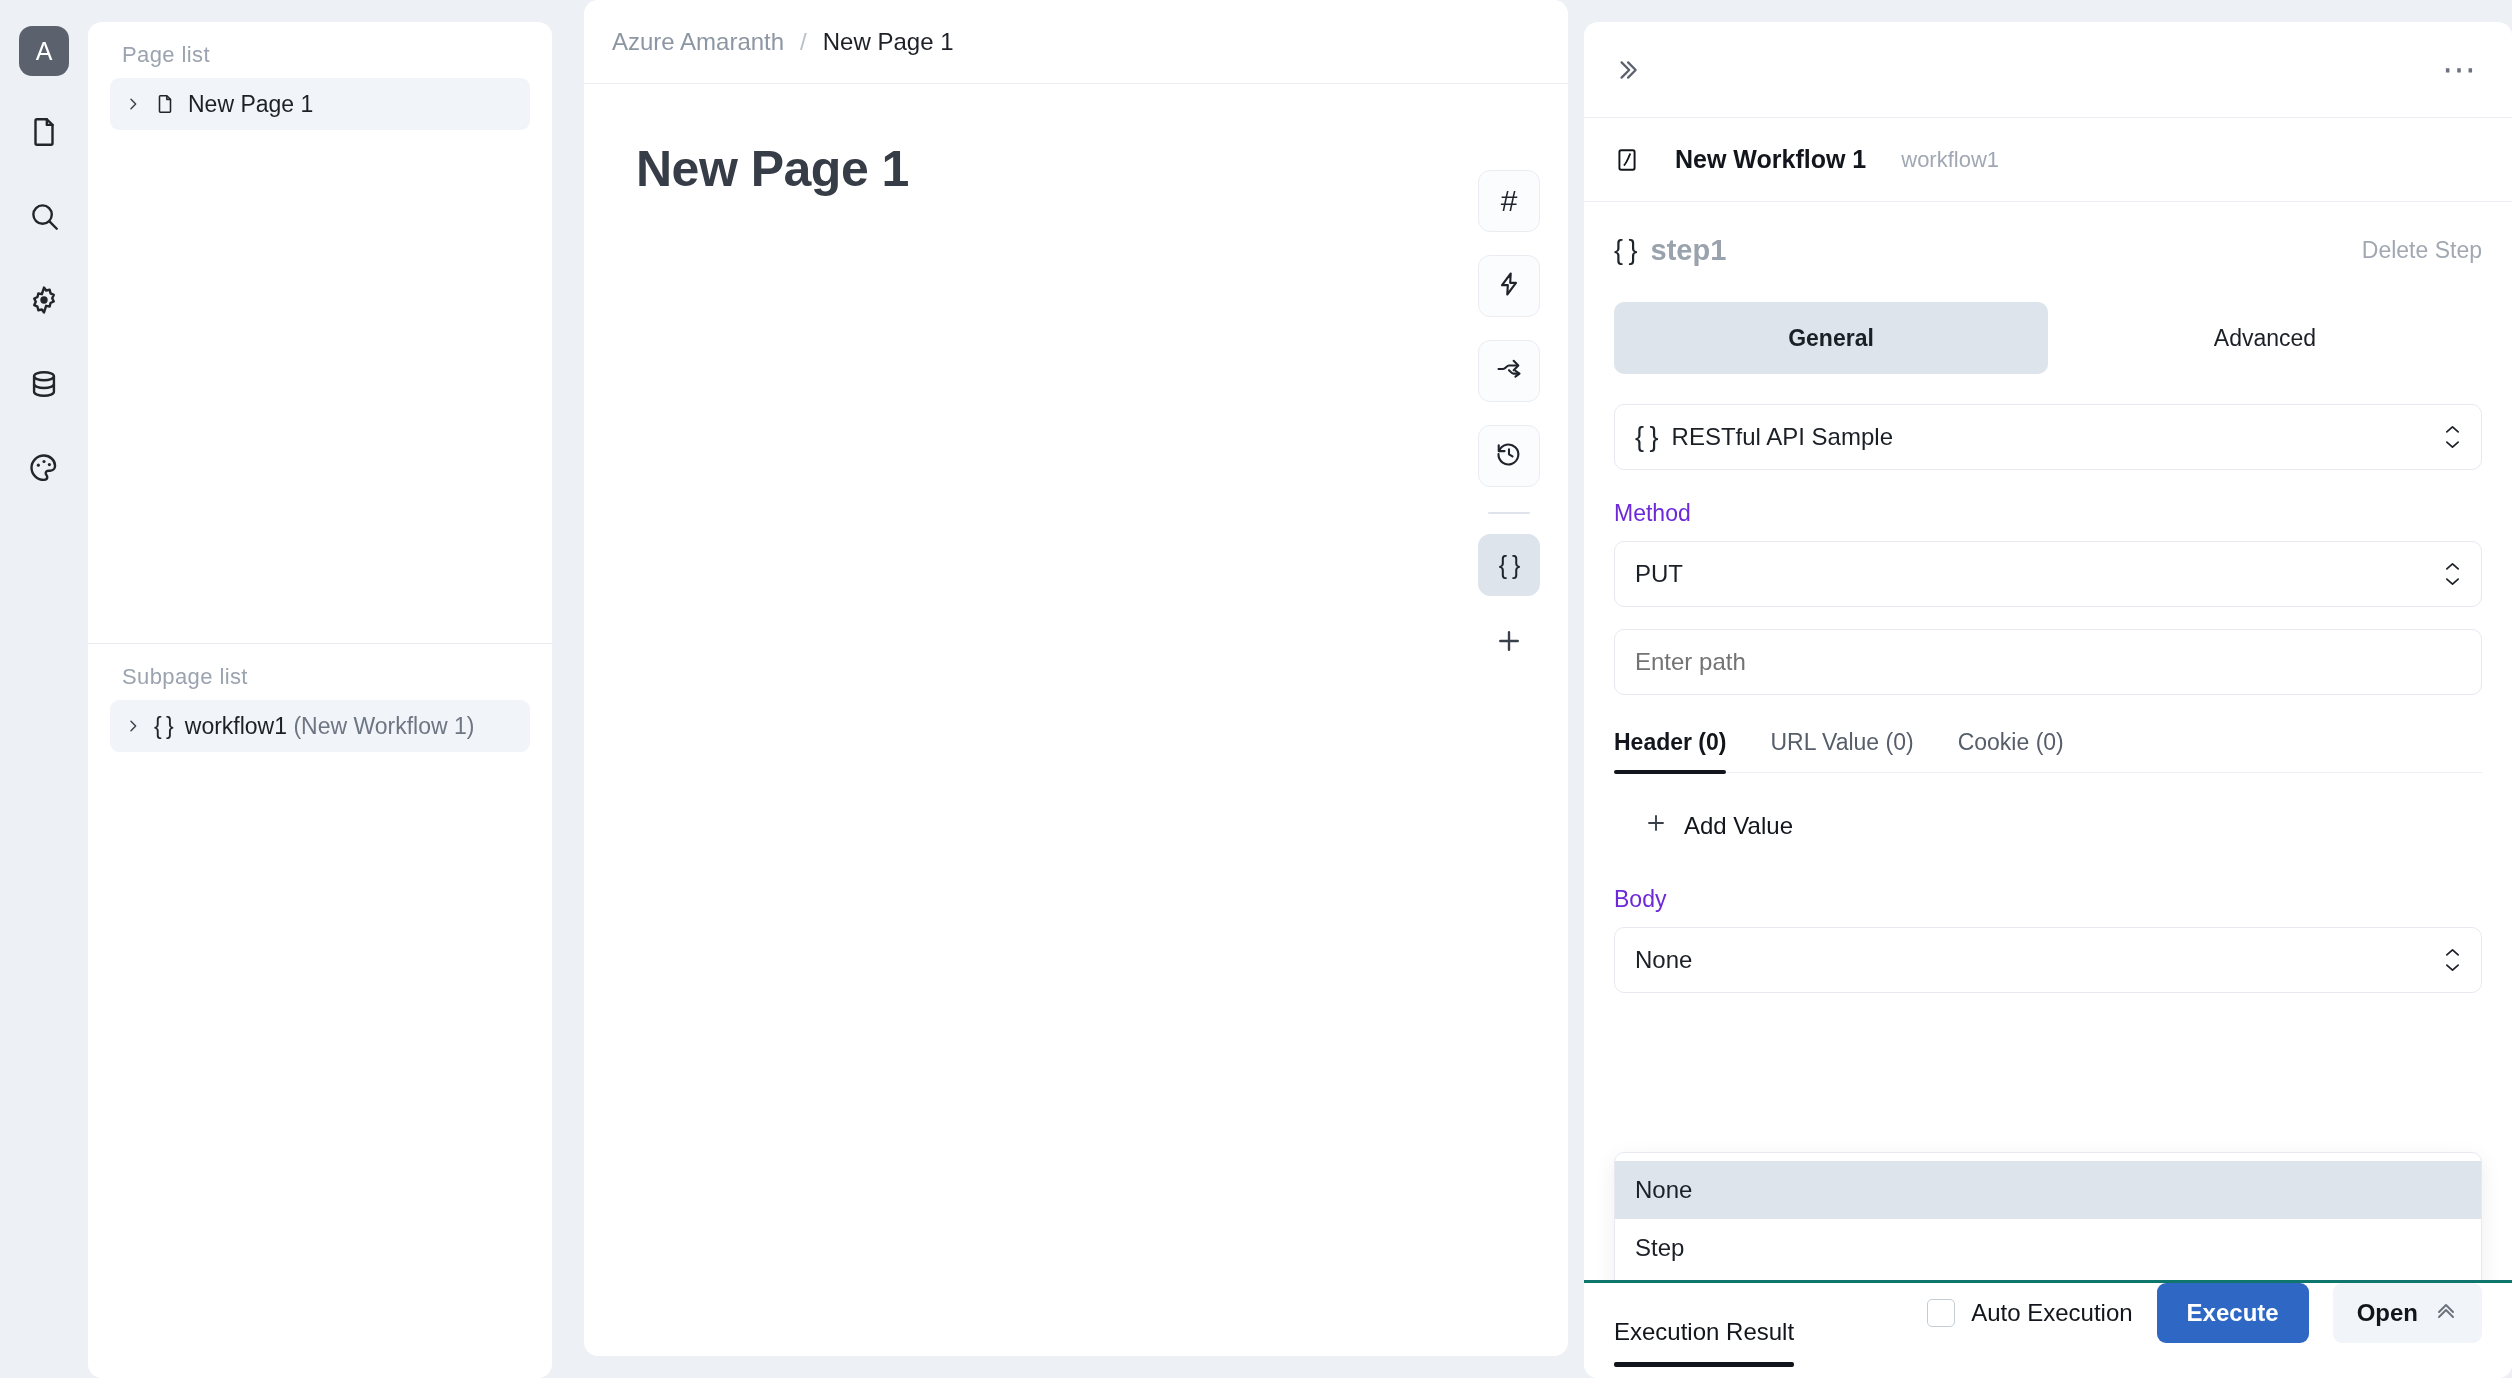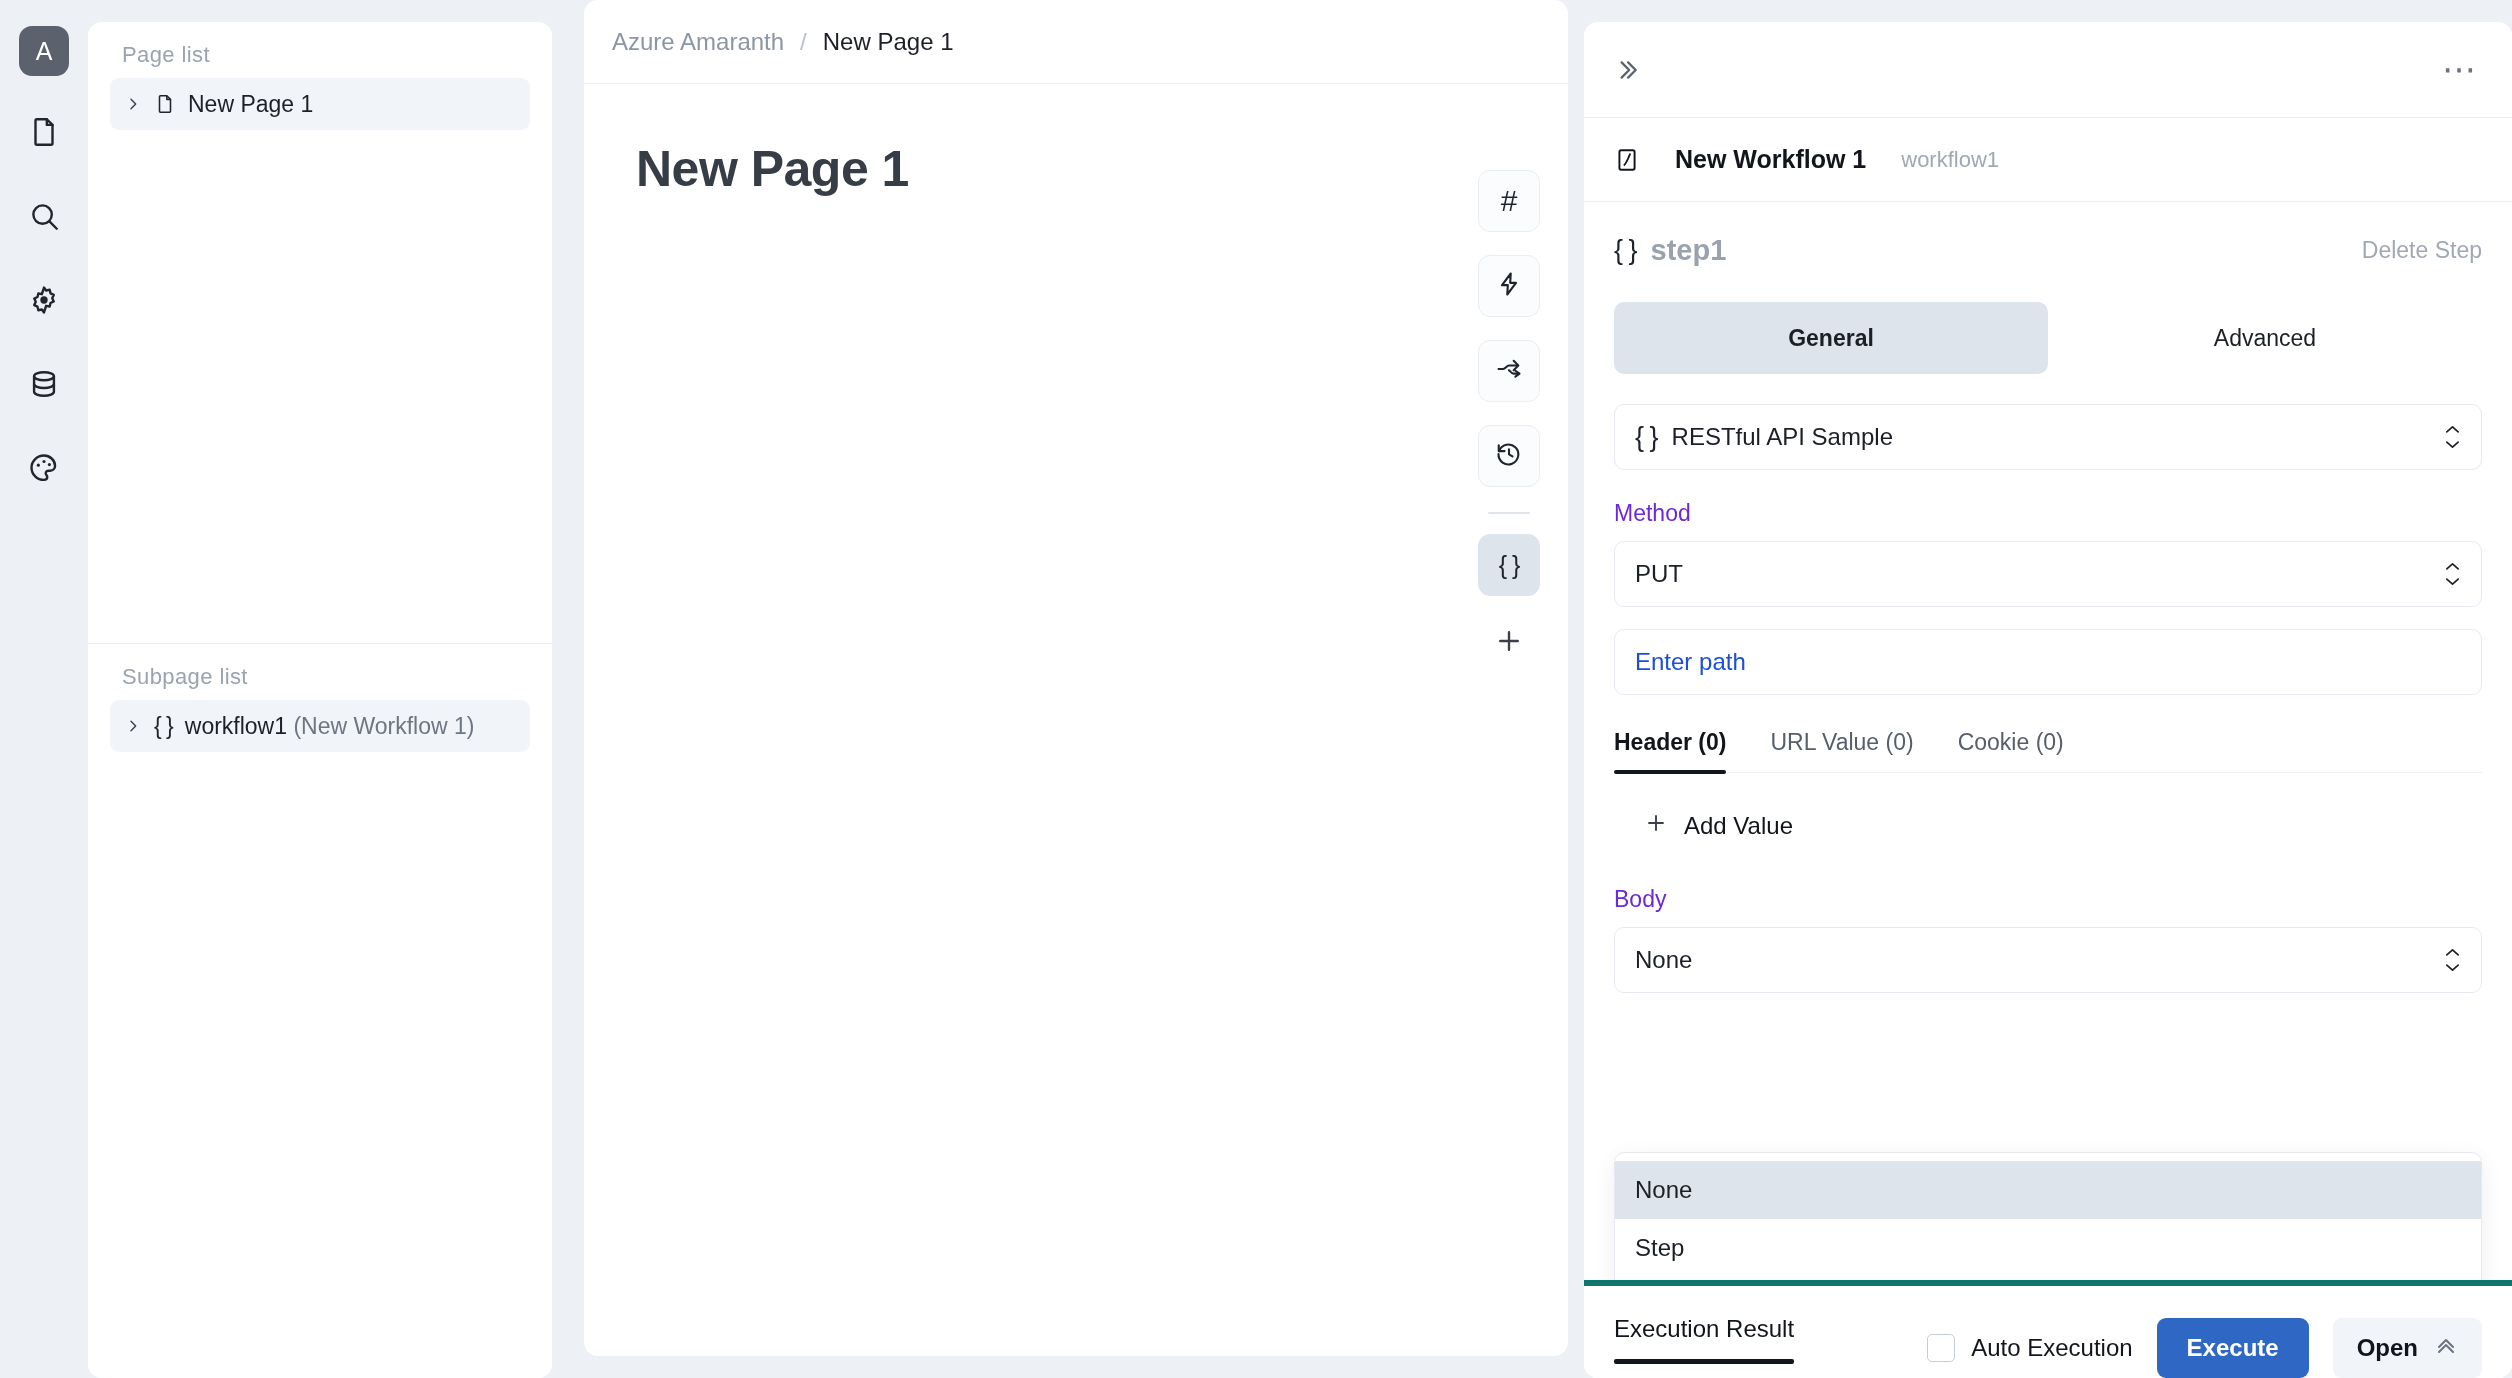--- a/index.html
+++ b/index.html
@@ -171,21 +171,21 @@
   }
   .field-select .sel-txt { display: flex; align-items: center; gap: 14px; }
   .stepper {
     position: absolute; right: 20px; top: 50%; transform: translateY(-50%);
     display: flex; flex-direction: column; align-items: center; gap: 5px;
     color: #1b1f26;
   }
   .mt-30 { margin-top: 30px; }
   .mt-22 { margin-top: 22px; }
   .flabel { font-size: 23px; color: #6d28d9; margin-bottom: 14px; }
-  .placeholder { color: #1d4ed8; }
+  .placeholder { color: #737373; }
 
   .tabs-row {
     display: flex; gap: 0; margin-top: 34px;
     border-bottom: 1px solid #eceff3;
   }
   .utab {
     padding: 0 22px 16px 22px; font-size: 23px; color: #565e6b;
     cursor: pointer; position: relative;
   }
   .utab:first-child { padding-left: 0; }
@@ -211,22 +211,22 @@
     z-index: 30;
   }
   .dd-item {
     height: 58px; display: flex; align-items: center; padding: 0 20px;
     font-size: 24px; color: #1b1f26; cursor: pointer;
   }
   .dd-item.highlight { background: #dde4ec; }
 
   
   .rp-bottom {
-    height: 98px; border-top: 6px solid #0f766e;
-    display: flex; align-items: flex-end; justify-content: space-between;
+    height: 98px; border-top: 3px solid #0f766e;
+    display: flex; align-items: flex-start; justify-content: space-between;
     padding: 0 30px; flex: 0 0 98px; background:#fff;
   }
   .exec-tab {
     font-size: 24px; color: #12161c; position: relative;
     height: 98px; display: flex; align-items: center; cursor: pointer;
   }
   .exec-tab::after {
     content: ""; position: absolute; left: 0; right: 0; bottom: 14px;
     height: 5px; background: #12161c; border-radius: 2px;
   }

